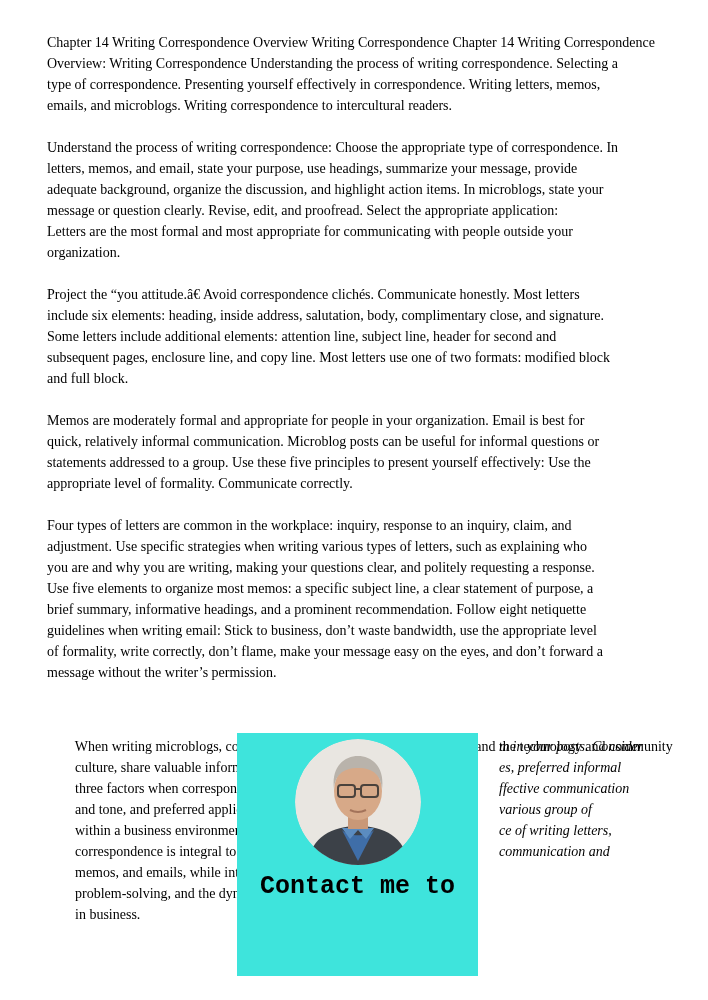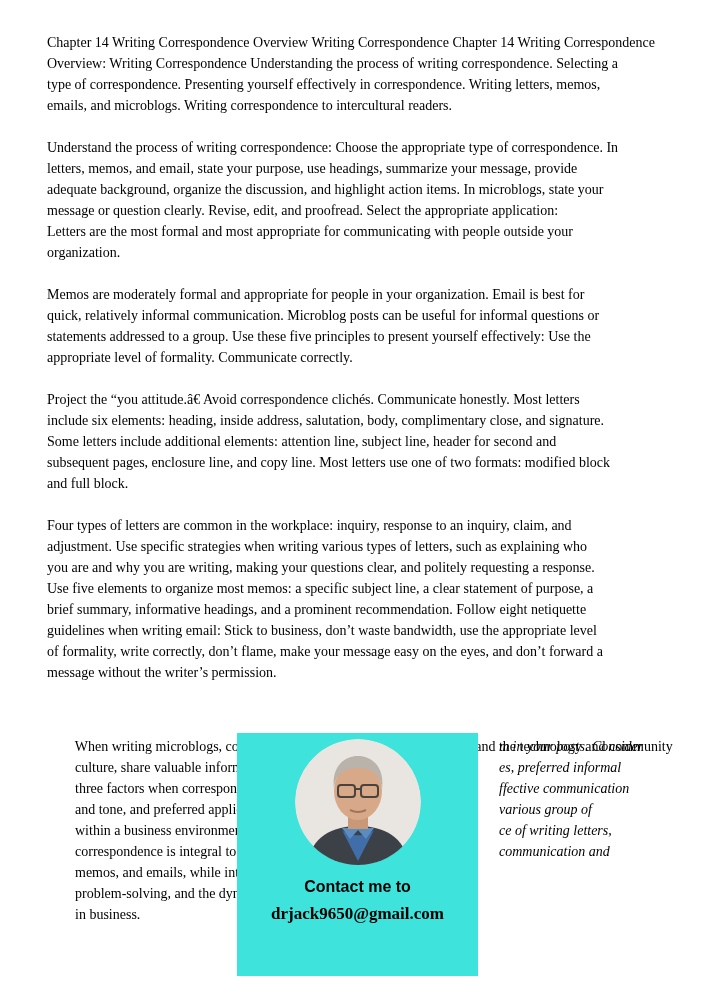--- a/index.html
+++ b/index.html
@@ -61,23 +61,23 @@
     border-radius: 50%;
     margin: 6px auto 0 auto;
     overflow: hidden;
   }
   .photo svg {
     display: block;
     width: 126px;
     height: 126px;
   }
   .headline {
-    font-family: Liberation Sans, sans-serif;
+    font-family: Liberation Mono, monospace;
     font-weight: 700;
-    font-size: 16px;
+    font-size: 25px;
     line-height: 29px;
     color: #000000;
     margin-top: 7px;
   }
   .headline + .headline {
     margin-top: 0;
   }
   .email {
     font-family: "Liberation Serif", serif;
     font-weight: 700;
@@ -96,29 +96,29 @@
     <p class="para">Chapter 14 Writing Correspondence Overview Writing Correspondence Chapter 14 Writing Correspondence
 Overview: Writing Correspondence Understanding the process of writing correspondence. Selecting a
 type of correspondence. Presenting yourself effectively in correspondence. Writing letters, memos,
 emails, and microblogs. Writing correspondence to intercultural readers.</p>
     <p class="para">Understand the process of writing correspondence: Choose the appropriate type of correspondence. In
 letters, memos, and email, state your purpose, use headings, summarize your message, provide
 adequate background, organize the discussion, and highlight action items. In microblogs, state your
 message or question clearly. Revise, edit, and proofread. Select the appropriate application:
 Letters are the most formal and most appropriate for communicating with people outside your
 organization.</p>
-    <p class="para">Memos are moderately formal and appropriate for people in your organization. Email is best for
-quick, relatively informal communication. Microblog posts can be useful for informal questions or
-statements addressed to a group. Use these five principles to present yourself effectively: Use the
-appropriate level of formality. Communicate correctly.</p>
     <p class="para">Project the “you attitude.â€ Avoid correspondence clichés. Communicate honestly. Most letters
 include six elements: heading, inside address, salutation, body, complimentary close, and signature.
 Some letters include additional elements: attention line, subject line, header for second and
 subsequent pages, enclosure line, and copy line. Most letters use one of two formats: modified block
 and full block.</p>
+    <p class="para">Memos are moderately formal and appropriate for people in your organization. Email is best for
+quick, relatively informal communication. Microblog posts can be useful for informal questions or
+statements addressed to a group. Use these five principles to present yourself effectively: Use the
+appropriate level of formality. Communicate correctly.</p>
     <p class="para gap-lg">Four types of letters are common in the workplace: inquiry, response to an inquiry, claim, and
 adjustment. Use specific strategies when writing various types of letters, such as explaining who
 you are and why you are writing, making your questions clear, and politely requesting a response.
 Use five elements to organize most memos: a specific subject line, a clear statement of purpose, a
 brief summary, informative headings, and a prominent recommendation. Follow eight netiquette
 guidelines when writing email: Stick to business, don’t waste bandwidth, use the appropriate level
 of formality, write correctly, don’t flame, make your message easy on the eyes, and don’t forward a
 message without the writer’s permission.</p>
 
     <div class="fpara">
@@ -170,16 +170,15 @@
         <rect x="53" y="70" width="20" height="20" fill="#c99877"></rect>
         <ellipse cx="63" cy="52" rx="24" ry="29" fill="#d7a988"></ellipse>
         <path d="M39 50 C36 27 50 17 63 17 C76 17 90 27 87 50 C86 37 79 29 63 29 C47 29 40 37 39 50 Z" fill="#b9b3ab"></path>
         <rect x="43" y="46" width="17" height="12" rx="3" fill="none" stroke="#4a423c" stroke-width="2"></rect>
         <rect x="66" y="46" width="17" height="12" rx="3" fill="none" stroke="#4a423c" stroke-width="2"></rect>
         <line x1="60" y1="50" x2="66" y2="50" stroke="#4a423c" stroke-width="2"></line>
         <path d="M55 71 Q63 75 71 71" stroke="#a3735a" stroke-width="2" fill="none"></path>
       </svg>
     </span>
     <div class="headline">Contact me to</div>
-    <div class="email">drjack9650@gmail.com</div>
   </div>
 
 </div>
 
 </body></html>

